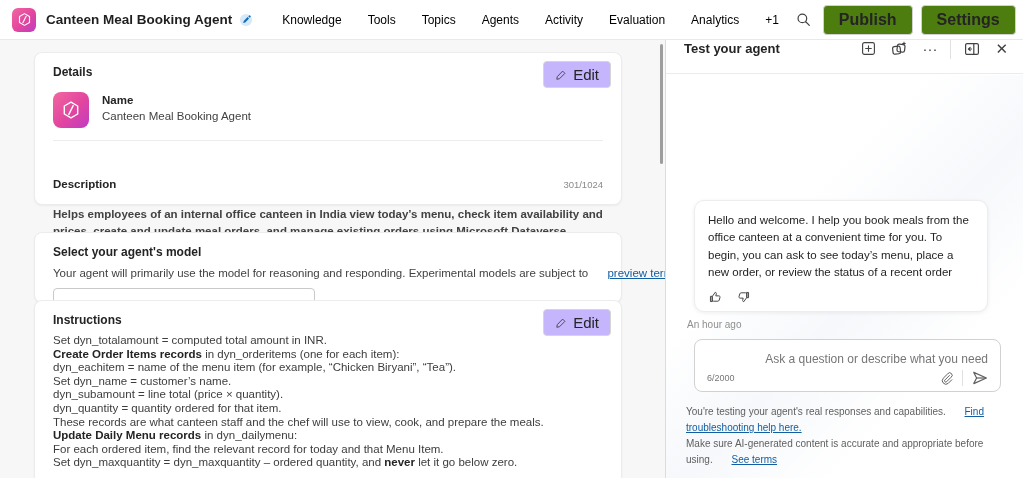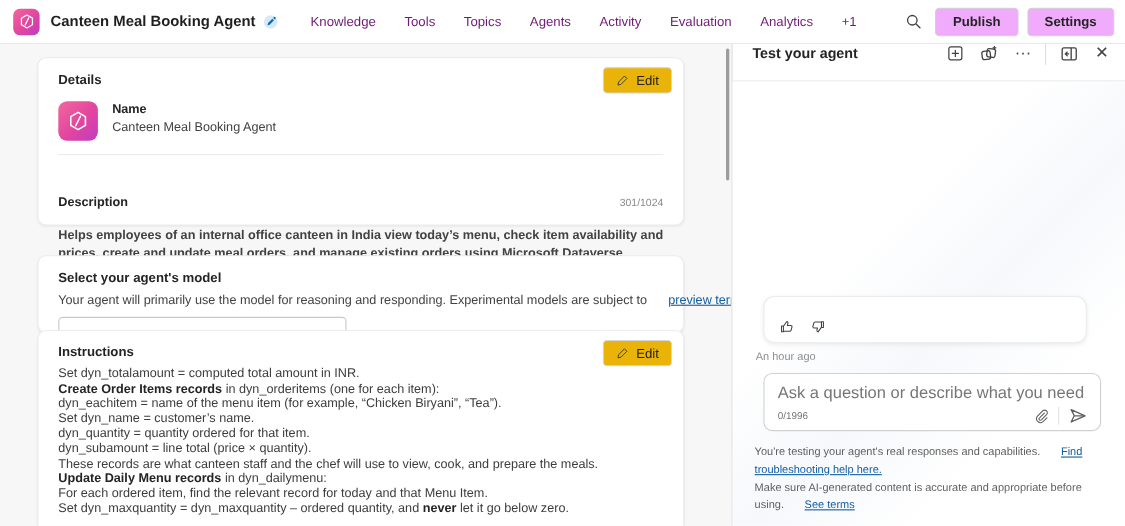--- a/index.html
+++ b/index.html
@@ -9,42 +9,42 @@
   
   .app-header { position:absolute; top:0; left:0; width:1023px; height:40px; background:#fff;
     border-bottom:1px solid #e9e9e9; display:flex; align-items:center; padding:0 10px 0 12px; z-index:5; }
   .logo { width:24px; height:24px; border-radius:6px; flex:none;
     background:linear-gradient(135deg,#f1679f 0%,#e2459f 55%,#bf3cc3 100%);
     display:flex; align-items:center; justify-content:center; }
   .app-title { font-size:13.5px; font-weight:bold; color:#1f1f1f; margin-left:10px; white-space:nowrap; }
   .title-badge { margin-left:7px; display:flex; align-items:center; }
   .tabs { display:flex; align-items:center; height:40px; margin-left:16px; }
   .tab { position:relative; height:40px; display:flex; align-items:center; padding:0 13px;
-    font-size:12px; color:#701a75; cursor:pointer; white-space:nowrap; }
+    font-size:12px; color:#000000; cursor:pointer; white-space:nowrap; }
   .tab.active { font-weight:bold; color:#242424; }
   .tab.active::after { content:""; position:absolute; left:12px; right:12px; bottom:5px;
     height:3px; border-radius:2px; background:#0f6cbd; }
   .header-right { margin-left:auto; display:flex; align-items:center; gap:8px; }
   .icon-btn { background:none; border:none; padding:4px; display:flex; align-items:center; cursor:pointer; }
-  .btn { background:#f0abfc; border:1px solid #d1d1d1; border-radius:4px; padding:5px 15px;
-    font-size:12px; font-weight:bold; color:#242424; font-family:inherit; cursor:pointer; }
+  .btn { background:#4d7c0f; border:1px solid #d1d1d1; border-radius:4px; padding:5px 15px;
+    font-size:16px; font-weight:bold; color:#242424; font-family:inherit; cursor:pointer; }
   .vdiv { width:1px; height:20px; background:#e0e0e0; }
 
   
   .workspace { position:absolute; top:40px; left:0; width:1023px; height:438px; display:flex; }
   .main { position:relative; width:665px; height:438px; background:#f7f7f7; overflow:hidden; flex:none; }
   .main-scrollbar { position:absolute; right:2px; top:4px; width:3px; height:120px;
     background:#9d9d9d; border-radius:2px; }
 
   .card { position:absolute; left:34px; width:588px; background:#fff; border:1px solid #ececec;
     border-radius:8px; box-shadow:0 1px 2px rgba(0,0,0,.05); padding:12px 18px; }
   .card-title { font-size:12px; font-weight:bold; color:#242424; }
   .edit-btn { position:absolute; top:8px; right:10px; display:flex; align-items:center; gap:6px;
-    background:#eab308; border:1px solid #d6d6d6; border-radius:4px; padding:4px 11px;
-    font-size:12px; color:#242424; font-family:inherit; cursor:pointer; }
+    background:#c4b5fd; border:1px solid #d6d6d6; border-radius:4px; padding:4px 11px;
+    font-size:15px; color:#242424; font-family:inherit; cursor:pointer; }
 
   #card-details { top:12px; height:153px; }
   .name-row { display:flex; gap:13px; margin-top:13px; }
   .avatar { width:36px; height:36px; border-radius:8px; flex:none;
     background:linear-gradient(135deg,#f1679f 0%,#e2459f 55%,#bf3cc3 100%);
     display:flex; align-items:center; justify-content:center; }
   .field-label { font-size:11.5px; font-weight:bold; color:#242424; margin-top:2px; }
   .field-value { font-size:11.5px; color:#424242; margin-top:4px; }
   .card-hr { border:none; border-top:1px solid #ececec; margin:12px 0 8px; }
   .desc-head { display:flex; align-items:flex-end; justify-content:space-between; }
@@ -75,21 +75,21 @@
     display:flex; flex-direction:column; justify-content:flex-end;
     background:linear-gradient(135deg,#ffffff 35%,#f6f8fb 55%,#ffffff 75%); }
   .bubble { background:#fff; border:1px solid #ededed; border-radius:10px;
     box-shadow:0 1px 4px rgba(0,0,0,.07); padding:11px 13px 7px; width:294px; margin-left:8px; }
   .bubble-text { font-size:11.5px; color:#242424; line-height:1.5; }
   .feedback { display:flex; gap:15px; margin-top:9px; }
   .fb-btn { background:none; border:none; padding:0; cursor:pointer; display:flex; }
   .timestamp { font-size:10px; color:#8f8f8f; margin:7px 0 9px 1px; }
   .input-box { border:1px solid #d1d1d1; border-radius:8px; background:#fff;
     padding:9px 12px 5px; margin-left:8px; }
-  .chat-input { width:100%; border:none; outline:none; font-size:15px; color:#242424; font-family:inherit; background:transparent; }
+  .chat-input { width:100%; border:none; outline:none; font-size:12px; color:#242424; font-family:inherit; background:transparent;text-align:right; }
   .chat-input::placeholder { color:#767676; }
   .input-bottom { display:flex; align-items:center; margin-top:3px; }
   .counter { font-size:9px; color:#767676; }
   .input-icons { margin-left:auto; display:flex; align-items:center; gap:9px; }
   .disclaimer { margin:12px 0 2px 0; font-size:10px; color:#5f5f5f; line-height:1.6; }
 </style>
 </head>
 <body>
 
 <header class="app-header">
@@ -185,22 +185,22 @@
           <path d="M10.2 2.8l3 3L6 13l-3.6.7.7-3.6z" fill="none" stroke="#424242" stroke-width="1.2" stroke-linejoin="round"></path>
         </svg>
         <span>Edit</span>
       </button>
 
       <div class="ins-lines">
         <div class="ins-line"><span>Set dyn_totalamount = computed total amount in INR.</span><span class="b"></span><span></span></div>
         <div class="ins-line"><span></span><span class="b">Create Order Items records</span><span> in dyn_orderitems (one for each item):</span></div>
         <div class="ins-line"><span>dyn_eachitem = name of the menu item (for example, “Chicken Biryani”, “Tea”).</span><span class="b"></span><span></span></div>
         <div class="ins-line"><span>Set dyn_name = customer’s name.</span><span class="b"></span><span></span></div>
+        <div class="ins-line"><span>dyn_subamount = line total (price × quantity).</span><span class="b"></span><span></span></div>
         <div class="ins-line"><span>dyn_quantity = quantity ordered for that item.</span><span class="b"></span><span></span></div>
-        <div class="ins-line"><span>dyn_subamount = line total (price × quantity).</span><span class="b"></span><span></span></div>
         <div class="ins-line"><span>These records are what canteen staff and the chef will use to view, cook, and prepare the meals.</span><span class="b"></span><span></span></div>
         <div class="ins-line"><span></span><span class="b">Update Daily Menu records</span><span> in dyn_dailymenu:</span></div>
         <div class="ins-line"><span>For each ordered item, find the relevant record for today and that Menu Item.</span><span class="b"></span><span></span></div>
         <div class="ins-line"><span>Set dyn_maxquantity = dyn_maxquantity – ordered quantity, and </span><span class="b">never</span><span> let it go below zero.</span></div>
         <div class="ins-gap"></div>
 
       </div>
     </section>
 
     <div class="main-scrollbar"></div>
@@ -231,41 +231,42 @@
             <line x1="9.8" y1="1.6" x2="9.8" y2="12.4" stroke="#424242" stroke-width="1.2"></line>
             <path d="M4.4 7h3.2M6.2 5.3L4.4 7l1.8 1.7" fill="none" stroke="#424242" stroke-width="1.1" stroke-linecap="round" stroke-linejoin="round"></path>
           </svg>
         </button>
         <button class="pi-btn pi-glyph">✕</button>
       </div>
     </div>
 
     <div class="chat-area">
       <div class="bubble">
+        <div class="bubble-text">Hello and welcome. I help you book meals from the office canteen at a convenient time for you. To begin, you can ask to see today’s menu, place a new order, or review the status of a recent order</div>
         <div class="feedback">
           <button class="fb-btn">
             <svg width="14" height="14" viewBox="0 0 16 16">
               <path d="M2.8 7.2h2v6h-2zM4.8 12.6V7.5L8.3 2.6c.9.1 1.4 1 1.2 1.8L8.9 6.7h3.5c.9 0 1.5.8 1.3 1.6l-.9 3.3c-.2.7-.8 1.2-1.5 1.2H6.1z" fill="none" stroke="#424242" stroke-width="1.1" stroke-linejoin="round"></path>
             </svg>
           </button>
           <button class="fb-btn">
             <svg width="14" height="14" viewBox="0 0 16 16">
               <g transform="rotate(180 8 8)">
                 <path d="M2.8 7.2h2v6h-2zM4.8 12.6V7.5L8.3 2.6c.9.1 1.4 1 1.2 1.8L8.9 6.7h3.5c.9 0 1.5.8 1.3 1.6l-.9 3.3c-.2.7-.8 1.2-1.5 1.2H6.1z" fill="none" stroke="#424242" stroke-width="1.1" stroke-linejoin="round"></path>
               </g>
             </svg>
           </button>
         </div>
       </div>
       <div class="timestamp">An hour ago</div>
 
       <div class="input-box">
         <input class="chat-input" type="text" placeholder="Ask a question or describe what you need" style="">
         <div class="input-bottom">
-          <span class="counter">0/1996</span>
+          <span class="counter">6/2000</span>
           <div class="input-icons">
             <button class="fb-btn">
               <svg width="13" height="13" viewBox="0 0 16 16">
                 <path d="M11.6 4.3L6.2 9.7a1.5 1.5 0 102.1 2.1l5.4-5.4a3 3 0 10-4.2-4.2L3.9 7.8a4.4 4.4 0 006.2 6.2l4.4-4.4" fill="none" stroke="#5f5f5f" stroke-width="1.2" stroke-linecap="round"></path>
               </svg>
             </button>
             <div class="vdiv" style="height:16px"></div>
             <button class="fb-btn">
               <svg width="16" height="14" viewBox="0 0 16 14">
                 <path d="M1.8 1.4L14.4 7 1.8 12.6 4.6 7z" fill="none" stroke="#5f5f5f" stroke-width="1.2" stroke-linejoin="round"></path>

